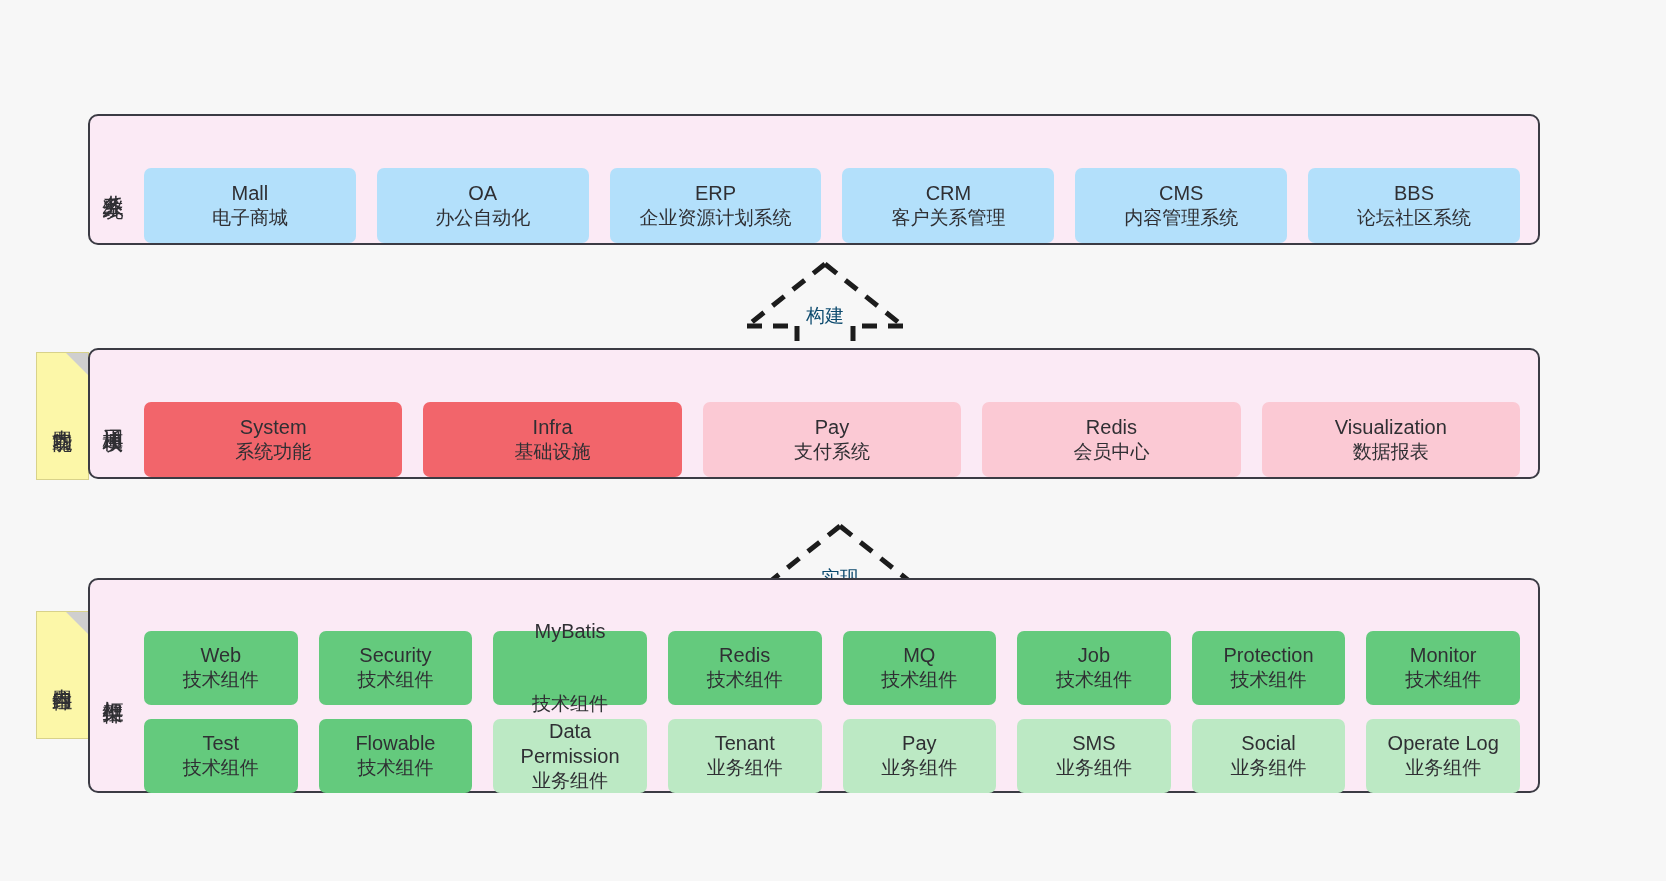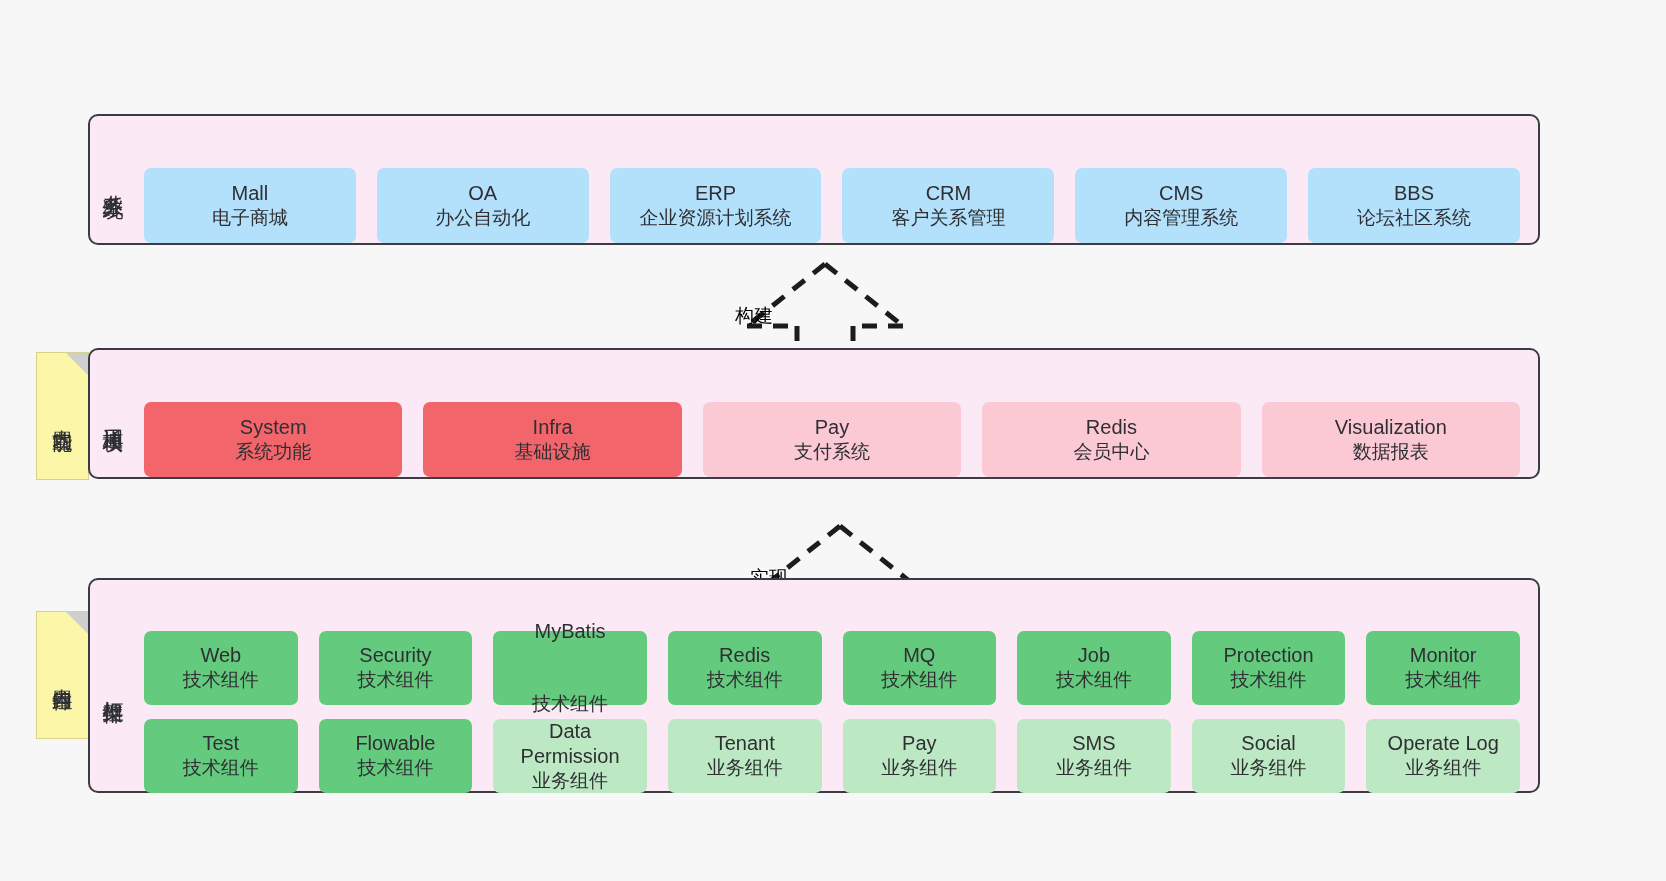--- a/index.html
+++ b/index.html
@@ -122,23 +122,23 @@
     position: absolute;
     width: 180px;
     height: 110px;
   }
   .arrow svg { display: block; overflow: visible; }
   .arrow-label {
     position: absolute;
     left: 0;
     right: 0;
     top: 45px;
-    text-align: left;
+    text-align: center;
     font-size: 19px;
-    color: #000000;
+    color: #0c4a6e;
     pointer-events: none;
   }
 </style>
 </head>
 <body>
 
 <div class="canvas">
 
   <div class="layer" style="left:88px; top:114px; width:1452px; height:131px;">
     <div class="layer-title">业务系统</div>

